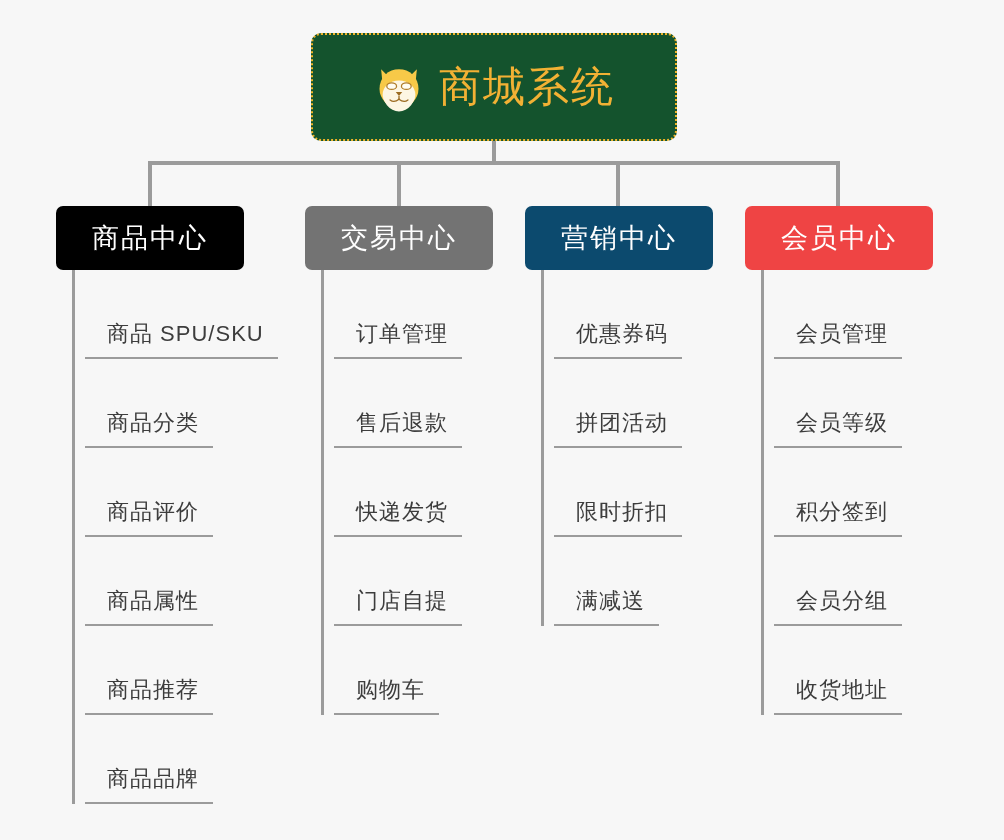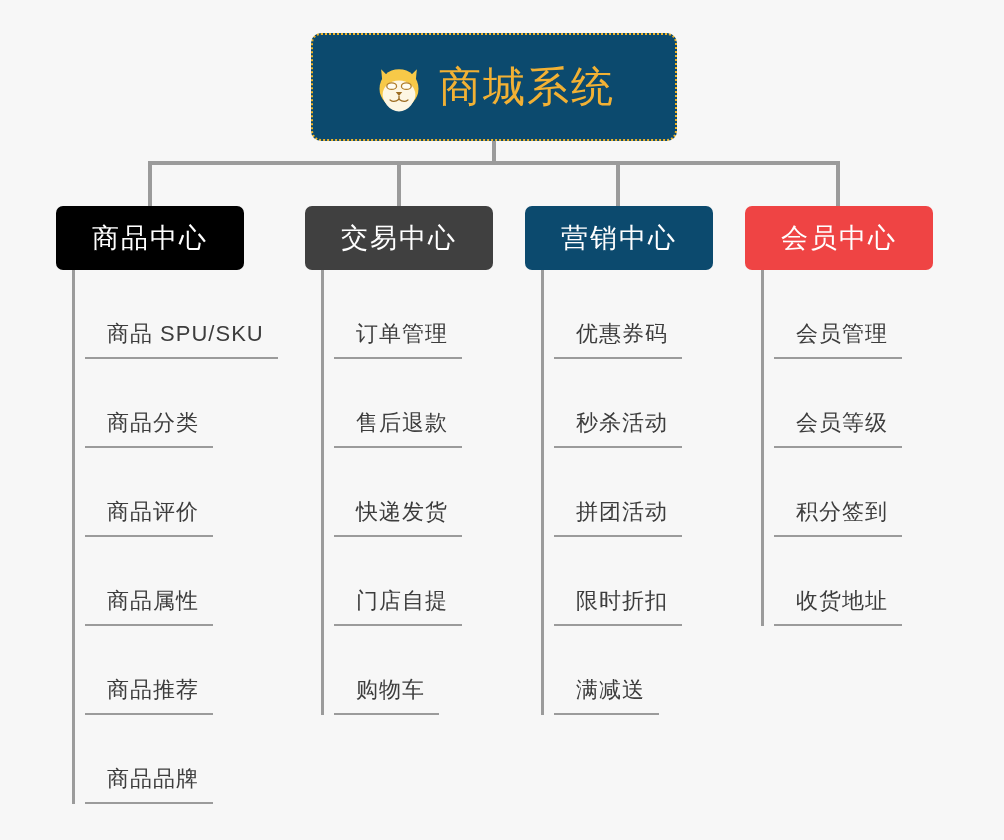--- a/index.html
+++ b/index.html
@@ -21,21 +21,21 @@
   }
 
   
   .root-node {
     position: absolute;
     left: 311px;
     top: 33px;
     width: 366px;
     height: 108px;
     box-sizing: border-box;
-    background: #0c4a6e;
+    background: #14532d;
     border: 2px dotted #f0b429;
     border-radius: 10px;
     display: flex;
     align-items: center;
     justify-content: center;
     gap: 14px;
   }
   .root-emoji {
     width: 52px;
     height: 52px;
@@ -161,21 +161,21 @@
       <div class="leaf">
         <div class="leaf-inner"><span class="leaf-label">商品推荐</span></div>
       </div>
       <div class="leaf">
         <div class="leaf-inner"><span class="leaf-label">商品品牌</span></div>
       </div>
     </div>
   </div>
 
   <div class="column" style="left:305px; width:188px;">
-    <div class="cat-header" style="width:188px; background:#404040;">
+    <div class="cat-header" style="width:188px; background:#737373;">
       <span>交易中心</span>
     </div>
     <div class="leaf-wrap">
       <div class="spine"></div>
       <div class="leaf">
         <div class="leaf-inner"><span class="leaf-label">订单管理</span></div>
       </div>
       <div class="leaf">
         <div class="leaf-inner"><span class="leaf-label">售后退款</span></div>
       </div>
@@ -194,23 +194,20 @@
   <div class="column" style="left:525px; width:188px;">
     <div class="cat-header" style="width:188px; background:#0c4a6e;">
       <span>营销中心</span>
     </div>
     <div class="leaf-wrap">
       <div class="spine"></div>
       <div class="leaf">
         <div class="leaf-inner"><span class="leaf-label">优惠券码</span></div>
       </div>
       <div class="leaf">
-        <div class="leaf-inner"><span class="leaf-label">秒杀活动</span></div>
-      </div>
-      <div class="leaf">
         <div class="leaf-inner"><span class="leaf-label">拼团活动</span></div>
       </div>
       <div class="leaf">
         <div class="leaf-inner"><span class="leaf-label">限时折扣</span></div>
       </div>
       <div class="leaf">
         <div class="leaf-inner"><span class="leaf-label">满减送</span></div>
       </div>
     </div>
   </div>
@@ -224,18 +221,21 @@
       <div class="leaf">
         <div class="leaf-inner"><span class="leaf-label">会员管理</span></div>
       </div>
       <div class="leaf">
         <div class="leaf-inner"><span class="leaf-label">会员等级</span></div>
       </div>
       <div class="leaf">
         <div class="leaf-inner"><span class="leaf-label">积分签到</span></div>
       </div>
       <div class="leaf">
+        <div class="leaf-inner"><span class="leaf-label">会员分组</span></div>
+      </div>
+      <div class="leaf">
         <div class="leaf-inner"><span class="leaf-label">收货地址</span></div>
       </div>
     </div>
   </div>
 
 </div>
 
 </body></html>

